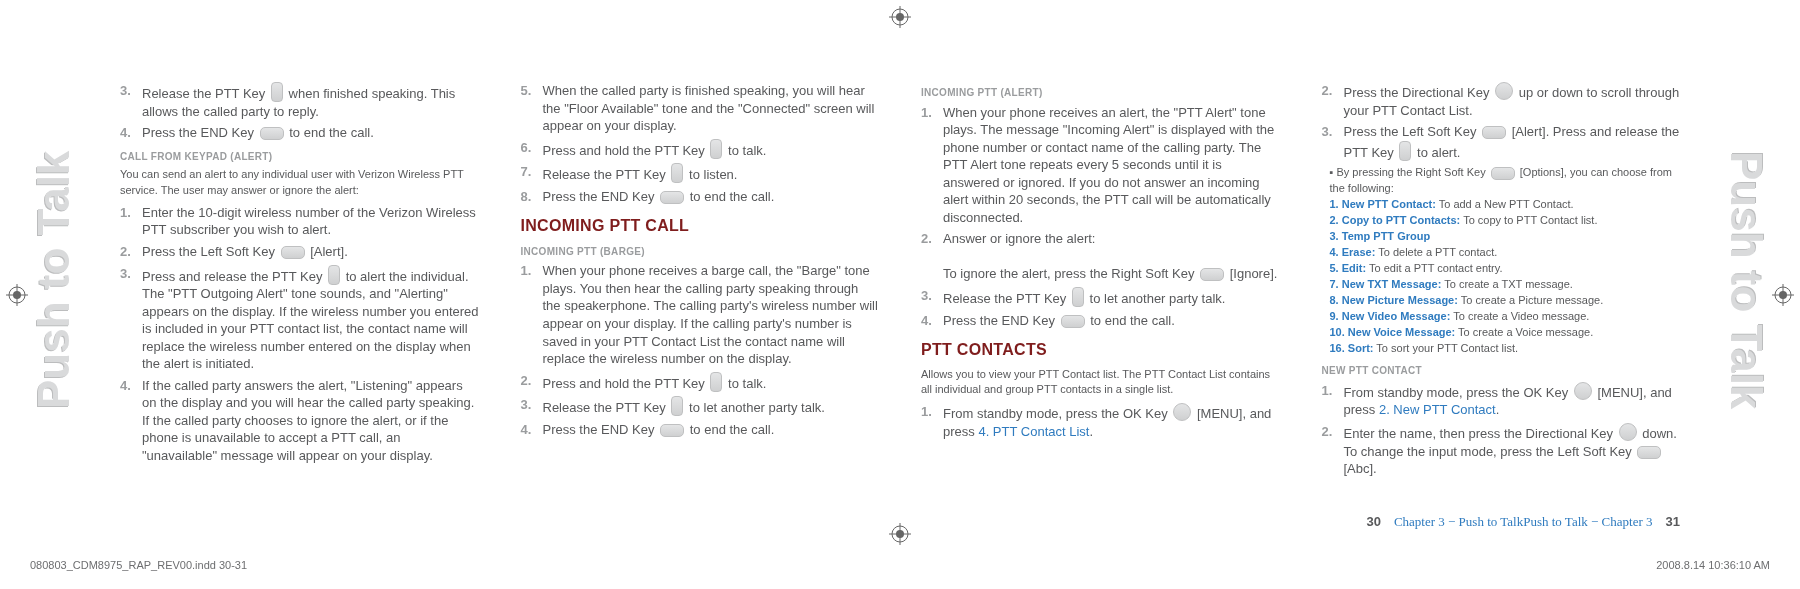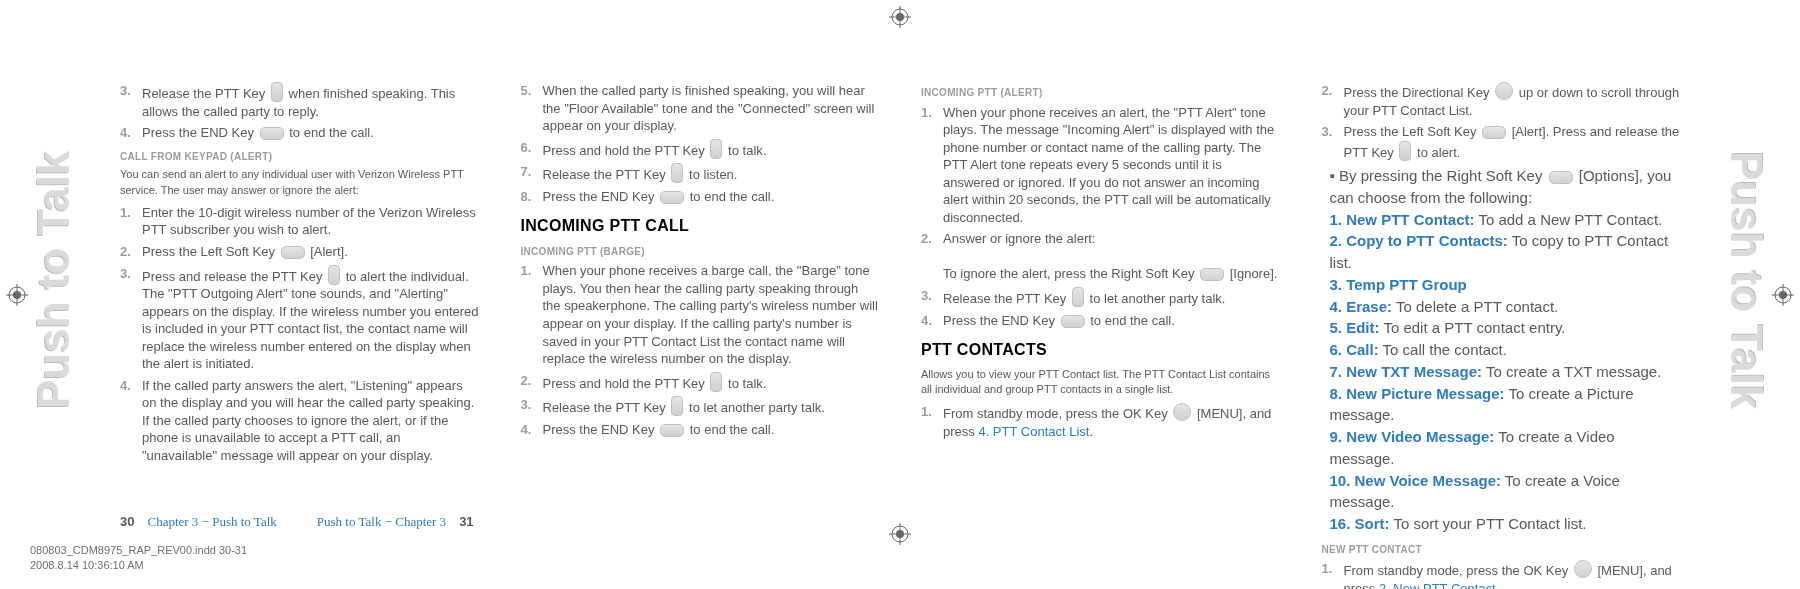--- a/index.html
+++ b/index.html
@@ -19,49 +19,49 @@
     text-shadow:1px 1px 0 #fff,-1px -1px 0 #bcbdbe;
     letter-spacing:0;
   }
   .sidetab.left{left:24px;transform:rotate(180deg);writing-mode:vertical-rl}
   .sidetab.right{right:24px;writing-mode:vertical-rl}
   .spread{
     position:absolute;left:120px;right:120px;top:78px;bottom:95px;
     display:flex;gap:42px;
   }
   .col{flex:1 1 0;min-width:0}
-  .h1{color:#000000;font-size:16px;font-weight:700;margin:10px 0 6px;letter-spacing:.3px}
+  .h1{color:#7f1d1d;font-size:16px;font-weight:700;margin:10px 0 6px;letter-spacing:.3px}
   .h2{color:#9A9C9E;font-size:10px;font-weight:700;margin:8px 0 4px;letter-spacing:.3px}
   ol.num{list-style:none;padding:0;margin:0}
   ol.num>li{position:relative;padding-left:22px;margin:4px 0}
   ol.num>li>.n{position:absolute;left:0;top:0;color:#9A9C9E;font-weight:700}
   .finetext{font-size:11px;line-height:1.4;margin:2px 0 6px}
   .keybtn{
     display:inline-block;width:22px;height:11px;border-radius:5px;
     background:linear-gradient(#e4e5e6,#cfd0d1);
     border:1px solid #bfc0c1;vertical-align:middle;margin:0 2px;
     font-size:6px;text-align:center;line-height:11px;color:#a0a1a2;
   }
   .keybtn.tall{width:10px;height:18px;border-radius:4px;vertical-align:-4px}
   .keybtn.round{width:16px;height:16px;border-radius:50%;vertical-align:-3px}
   .blue{color:#2F7BBF}
   .bold{font-weight:700}
   .subbullets{padding-left:8px;margin:4px 0 0}
-  .subbullets div{font-size:15px;line-height:1.45}
+  .subbullets div{font-size:11px;line-height:1.45}
   .chapfoot{
     position:absolute;bottom:58px;left:120px;right:120px;
-    display:flex;justify-content:flex-start;
+    display:flex;justify-content:flex-end;
     font-family:Georgia,"Times New Roman",serif;
-    font-size:13px;color:#2F7BBF;gap:40px;
+    font-size:13px;color:#2F7BBF;
   }
   .chapfoot .pg{color:#58595B;font-family:Arial,sans-serif;font-weight:700}
   .printfoot{
     position:absolute;left:30px;right:30px;bottom:16px;
     display:flex;justify-content:space-between;
-    font-size:11px;color:#6d6e70;flex-direction:column;
+    font-size:11px;color:#6d6e70;
   }
   .regmark{position:absolute;left:50%;transform:translateX(-50%)}
   .regmark svg{display:block}
   .regmark.top{top:6px}
   .regmark.bottom{bottom:44px}
   .regmark.side{top:50%;transform:translateY(-50%)}
   .regmark.sideL{left:6px}
   .regmark.sideR{right:6px;left:auto}
 </style>
 </head>
@@ -162,21 +162,20 @@
       <li><span class="n">3.</span><span>Press the Left Soft Key </span><span class="keybtn"></span><span> [Alert]. Press and release the PTT Key </span><span class="keybtn tall"></span><span> to alert.</span></li>
     </ol>
     <div class="subbullets">
       <div>▪ <span>By pressing the Right Soft Key </span><span class="keybtn"></span><span> [Options], you can choose from the following:</span></div>
       <div id="tips-holder">
           <div><span class="blue bold">1. New PTT Contact:</span><span> To add a New PTT Contact.</span></div>
           <div><span class="blue bold">2. Copy to PTT Contacts:</span><span> To copy to PTT Contact list.</span></div>
           <div><span class="blue bold">3. Temp PTT Group</span><span></span></div>
           <div><span class="blue bold">4. Erase:</span><span> To delete a PTT contact.</span></div>
           <div><span class="blue bold">5. Edit:</span><span> To edit a PTT contact entry.</span></div>
-          <div><span class="blue bold">6. Call:</span><span> To call the contact.</span></div>
           <div><span class="blue bold">7. New TXT Message:</span><span> To create a TXT message.</span></div>
           <div><span class="blue bold">8. New Picture Message:</span><span> To create a Picture message.</span></div>
           <div><span class="blue bold">9. New Video Message:</span><span> To create a Video message.</span></div>
           <div><span class="blue bold">10. New Voice Message:</span><span> To create a Voice message.</span></div>
           <div><span class="blue bold">16. Sort:</span><span> To sort your PTT Contact list.</span></div>
         </div>
     </div>
     <div class="h2">NEW PTT CONTACT</div>
     <ol class="num">
       <li><span class="n">1.</span><span>From standby mode, press the OK Key </span><span class="keybtn round"></span><span> [MENU], and press </span><span class="blue">2. New PTT Contact</span><span>.</span></li>

